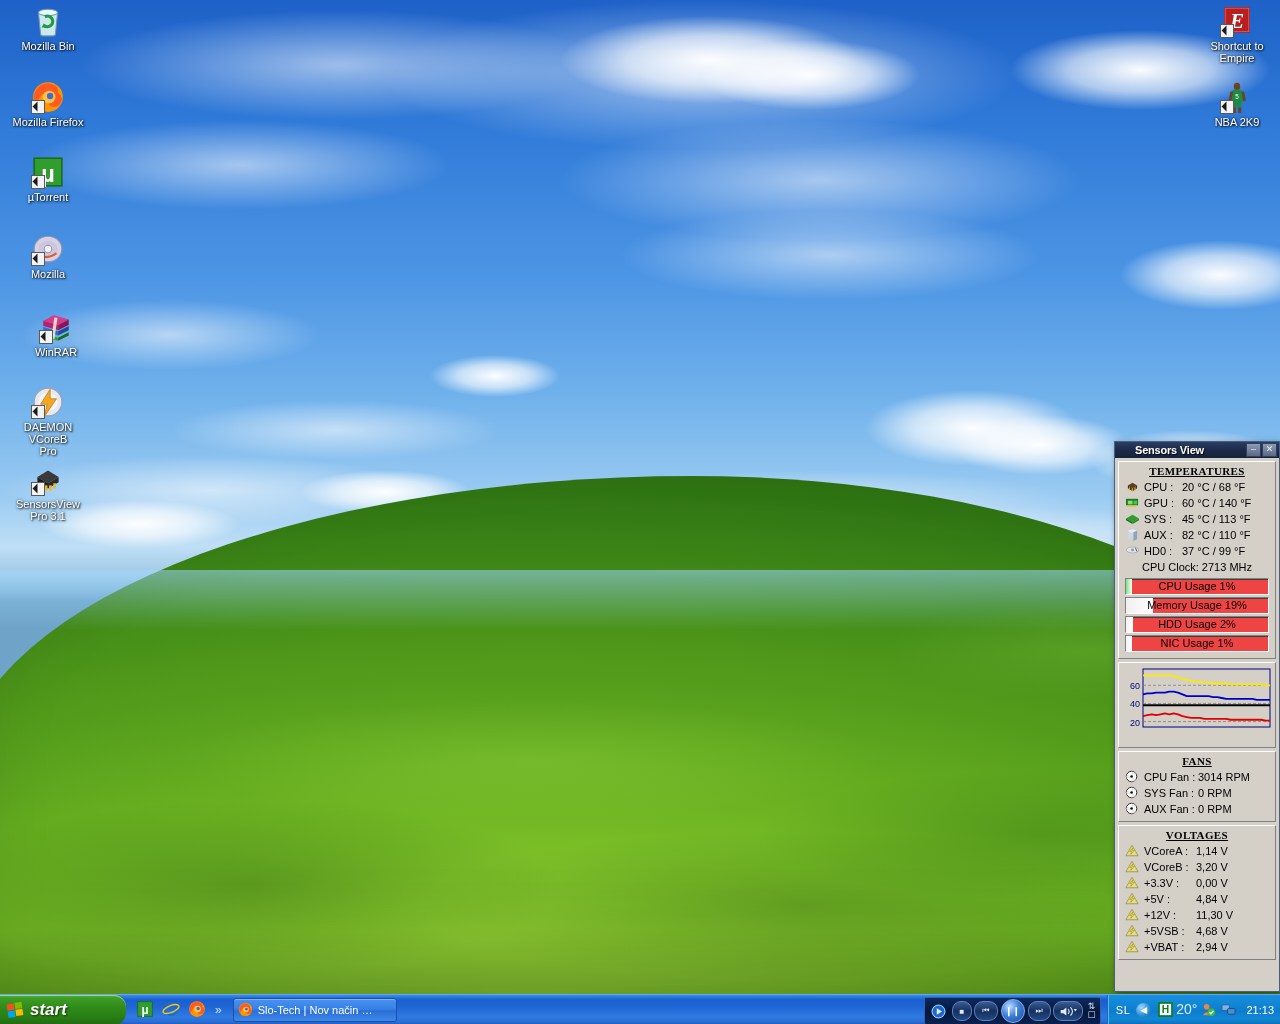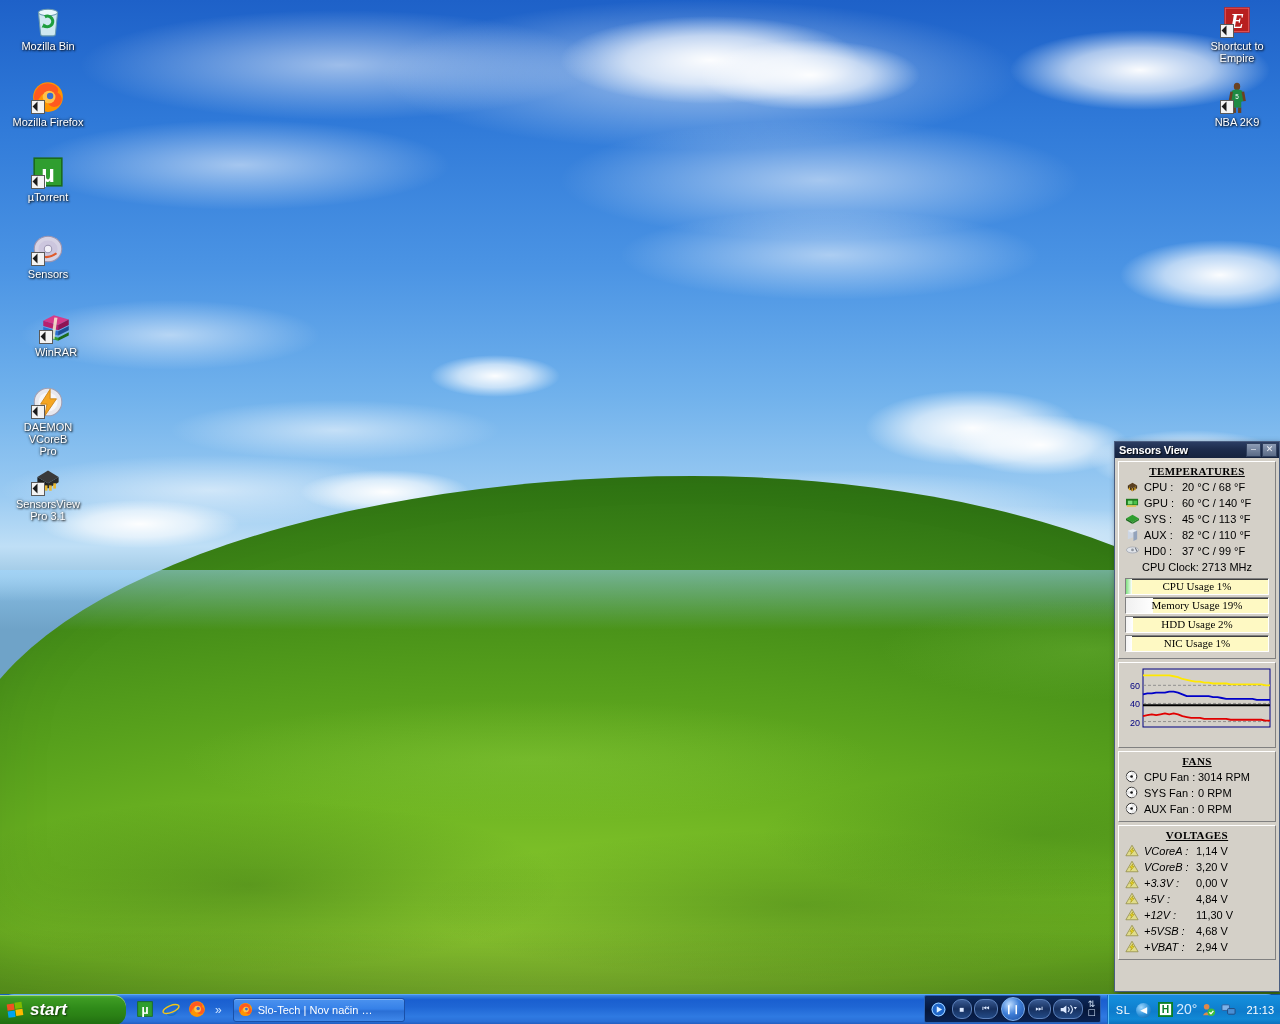--- a/index.html
+++ b/index.html
@@ -127,21 +127,21 @@
     background: #d4d0c8;
     border: 1px solid #4a5e80;
     box-shadow: 2px 2px 6px rgba(0,0,0,0.45);
     font-family: "Liberation Sans", sans-serif;
   }
   #sensors-titlebar {
     height: 16px;
     background: linear-gradient(to bottom, #2b3d63 0%, #1d2c4c 45%, #16233d 100%);
     display: flex;
     align-items: center;
-    padding: 0 2px 0 4px;
+    padding: 0 2px 0 20px;
     user-select: none;
   }
   #sensors-title {
     color: #ffffff;
     font-size: 11px;
     font-weight: bold;
     flex: 1;
     text-shadow: 1px 1px 1px rgba(0,0,0,0.8);
     letter-spacing: -0.2px;
   }
@@ -205,27 +205,26 @@
     text-align: center;
     font-size: 11px;
     color: #000;
     padding: 2px 0 3px 0;
   }
 
   .usage-bar {
     position: relative;
     height: 15px;
     margin: 2px 4px;
-    background: #fef9c3;
+    background: #ef4444;
     border: 1px solid #808080;
     border-right-color: #ffffff;
     border-bottom-color: #ffffff;
     box-shadow: inset 1px 1px 0 #404040;
     overflow: hidden;
-    font-family: Liberation Serif, serif;
   }
   .usage-fill {
     position: absolute;
     left: 0; top: 0; bottom: 0;
     background: linear-gradient(to right, #7fe07f, #d8f5d8);
   }
   .usage-label {
     position: relative;
     text-align: center;
     font-size: 11px;
@@ -239,37 +238,36 @@
     padding: 2px;
   }
   #graph-wrap {
     position: relative;
     width: 100%;
     height: 74px;
   }
 
   .fan-row .ic, .volt-row .ic { margin-right: 3px; }
   .fan-row .nm { width: 54px; flex: 0 0 54px; }
-  .volt-row .nm { width: 52px; flex: 0 0 52px; font-style: italic; }
+  .volt-row .nm { width: 52px; flex: 0 0 52px; }
 
   
   #taskbar {
     position: absolute;
     left: 0;
     top: 994px;
     width: 1280px;
     height: 30px;
     background: linear-gradient(to bottom,
        #3f8bea 0%, #2a75dc 8%, #1a5fd0 16%, #1f66d4 40%,
        #2f7ae2 72%, #2a70d8 88%, #1e58b8 100%);
     border-top: 1px solid #5ba8f5;
     display: flex;
-    align-items: flex-start;
+    align-items: flex-end;
     font-family: "Liberation Sans", sans-serif;
-    border-radius: 14px;
   }
   #start-button {
     position: relative;
     height: 30px;
     min-width: 98px;
     padding: 0 22px 0 6px;
     background: linear-gradient(to bottom, #53b233 0%, #3d9b23 12%, #2f8a19 45%, #2a8015 70%, #1f6b10 100%);
     border-radius: 0 12px 12px 0;
     display: flex;
     align-items: center;
@@ -307,21 +305,21 @@
     display: flex;
     align-items: center;
     flex: 1;
     height: 30px;
     padding-left: 4px;
   }
   .task-button {
     display: flex;
     align-items: center;
     height: 22px;
-    padding: 0 16px 0 4px;
+    padding: 0 8px 0 4px;
     min-width: 150px;
     max-width: 165px;
     background: linear-gradient(to bottom, #4b92ef 0%, #3681e8 45%, #2a6fd5 55%, #3f88ea 100%);
     border: 1px solid #1a50a8;
     border-radius: 3px;
     color: #ffffff;
     font-size: 11px;
     box-shadow: inset 0 1px 0 rgba(255,255,255,0.3);
     cursor: default;
   }
@@ -468,21 +466,21 @@
       </svg><span class="shortcut-arrow"></span></div>
         <div class="label">µTorrent</div>
       </div>
       <div class="desk-icon" style="left: 10px; top: 232px;">
         <div class="glyph"><svg viewBox="0 0 32 32" width="34" height="34">
         <ellipse cx="16" cy="16" rx="13" ry="12" fill="#d6d2e4" stroke="#9a94b0"></ellipse>
         <ellipse cx="16" cy="16" rx="9" ry="8" fill="#c7c0dc" opacity="0.7"></ellipse>
         <circle cx="16" cy="16" r="3.5" fill="#f2f0f8" stroke="#9a94b0"></circle>
         <path d="M8 22 q8 4 16 -2" stroke="#e05a2a" stroke-width="2" fill="none"></path>
       </svg><span class="shortcut-arrow"></span></div>
-        <div class="label">Sensors</div>
+        <div class="label">Mozilla</div>
       </div>
       <div class="desk-icon" style="left: 18px; top: 310px;">
         <div class="glyph"><svg viewBox="0 0 32 32" width="34" height="34">
         <path d="M4 10 l10 -5 l14 4 l-10 5 Z" fill="#d63a8a"></path>
         <path d="M4 10 l14 4 l0 5 l-14 -4 Z" fill="#b8206e"></path>
         <path d="M18 14 l10 -5 l0 5 l-10 5 Z" fill="#8f1455"></path>
         <path d="M4 16 l14 4 l0 4 l-14 -4 Z" fill="#2a6fd0"></path>
         <path d="M18 20 l10 -5 l0 4 l-10 5 Z" fill="#1d4f99"></path>
         <path d="M4 22 l14 4 l0 3 l-14 -4 Z" fill="#2f9e2f"></path>
         <path d="M18 26 l10 -5 l0 3 l-10 5 Z" fill="#1b6b1b"></path>

